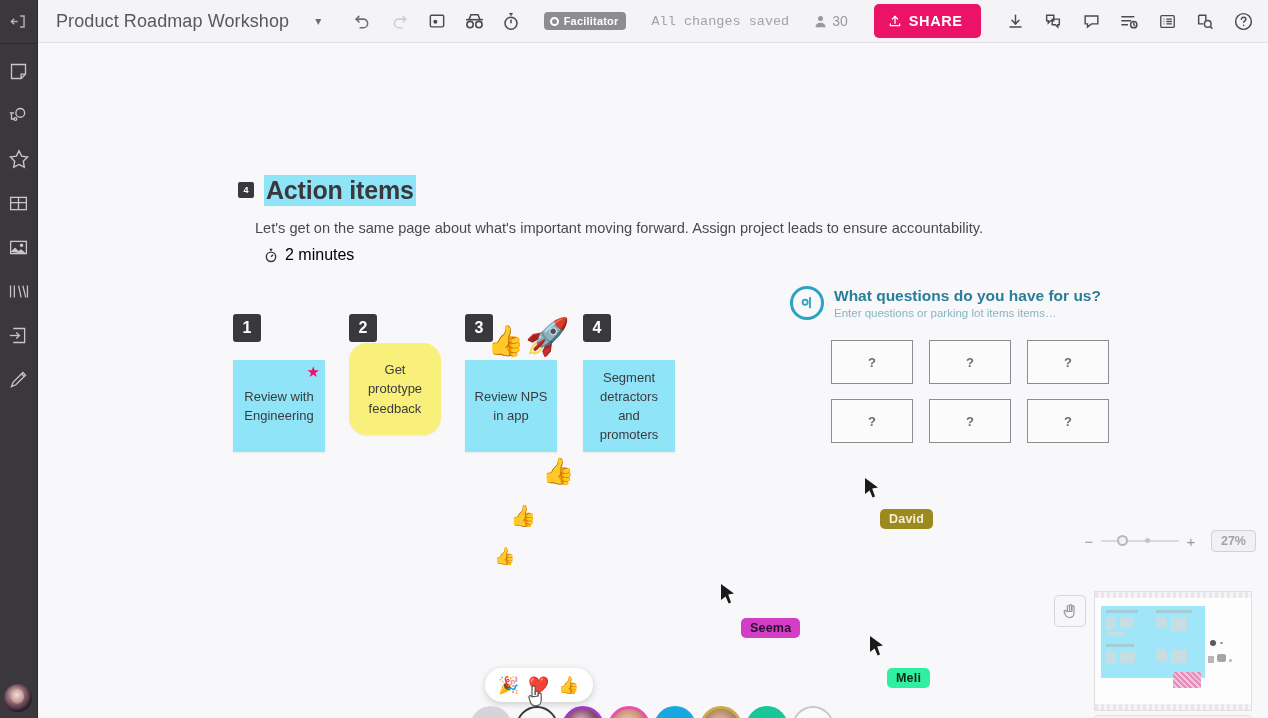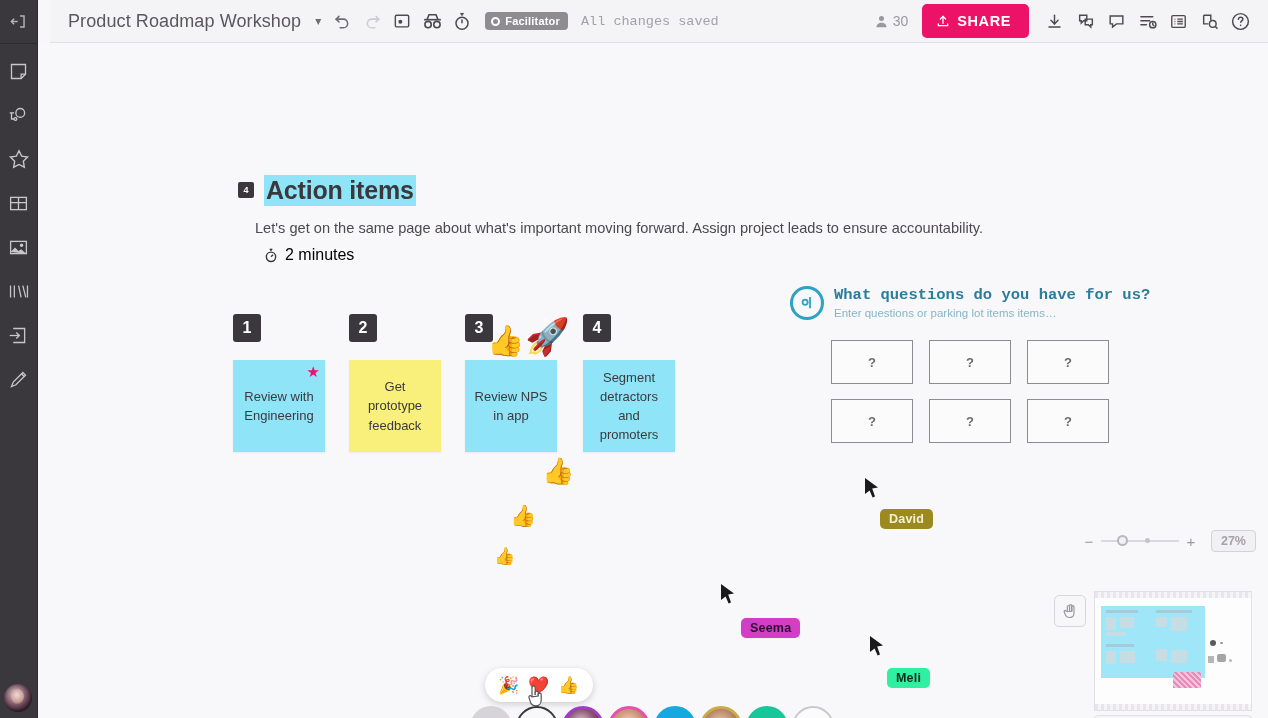--- a/index.html
+++ b/index.html
@@ -34,21 +34,21 @@
   }
   .rail-avatar::after{
     content:""; position:absolute; left:7px; top:5px; width:13px; height:15px; border-radius:50%;
     background: radial-gradient(circle at 45% 40%, #f2dcd6 0%, #c49b93 60%, #6d4a52 100%);
   }
 
   
   .topbar {
     position: absolute; left: 38px; top: 0; right: 0; height: 43px;
     background: #f4f3f5; border-bottom: 1px solid #e2e0e4;
-    display: flex; align-items: center; padding: 0 12px 0 18px; gap: 0; margin-left: 12px;
+    display: flex; align-items: center; padding: 0 12px 0 18px; gap: 12px;
   }
   .doc-title {
     font-size: 18px; color: #5a585c; letter-spacing: .1px; white-space: nowrap;
     cursor: pointer;
   }
   .caret { margin-left: 14px; cursor: pointer; color: #6e6c70; font-size: 12px; }
   .tb-ico { width: 30px; height: 30px; display: flex; align-items: center; justify-content: center; cursor: pointer; }
   .tb-gap { width: 6px; }
   .facil-badge {
     display: flex; align-items: center; gap: 5px;
@@ -103,21 +103,21 @@
   .sticky.cyan { background: #8fe4f7; }
   .sticky.yellow { background: #f8f07a; }
   .sticky-star { position: absolute; right: 5px; top: 4px; font-size: 15px; color: #eb1267; line-height: 1; }
 
   
   .emoji { position: absolute; line-height: 1; user-select: none; }
 
   
   .q-head { position: absolute; left: 752px; top: 243px; display: flex; align-items: flex-start; gap: 10px; }
   .q-logo { width: 34px; height: 34px; border-radius: 50%; border: 3px solid #2aa3c4; display:flex;align-items:center;justify-content:center; flex: none; }
-  .q-title { font-size: 15.5px; font-weight: bold; color: #2a7e9c; line-height: 1.25; font-family: Liberation Mono, monospace; }
+  .q-title { font-size: 15.5px; font-weight: bold; color: #2a7e9c; line-height: 1.25; }
   .q-sub { font-size: 11.5px; color: #88b6c6; margin-top: 2px; }
   .q-grid { position: absolute; left: 793px; top: 297px; display: grid; grid-template-columns: repeat(3, 82px); grid-template-rows: repeat(2, 44px); gap: 15px 16px; }
   .q-box {
     background: #fbfbfc; border: 1.6px solid #8e8c91;
     display: flex; align-items: center; justify-content: center;
     font-size: 13px; color: #6c6a6e; font-weight: bold; cursor: pointer;
   }
 
   
   .cursor { position: absolute; width: 16px; height: 21px; }
@@ -376,21 +376,21 @@
 
     <div class="num-box" style="left:195px; top:271px;">1</div>
     <div class="num-box" style="left:311px; top:271px;">2</div>
     <div class="num-box" style="left:427px; top:271px;">3</div>
     <div class="num-box" style="left:545px; top:271px;">4</div>
 
     <div class="sticky cyan" style="left:195px; top:317px;">
       <span class="sticky-star">★</span>
       <span>Review with Engineering</span>
     </div>
-    <div class="sticky yellow" style="left:311px; top:317px;">
+    <div class="sticky yellow" style="left:311px; top:300px;border-radius:18px;">
       <span>Get prototype feedback</span>
     </div>
     <div class="sticky cyan" style="left:427px; top:317px;">
       <span>Review NPS in app</span>
     </div>
     <div class="sticky cyan" style="left:545px; top:317px;text-align:center;">
       <span>Segment detractors and promoters</span>
     </div>
 
     <span class="emoji" style="left:487px; top:276px; font-size:36px;">🚀</span>

